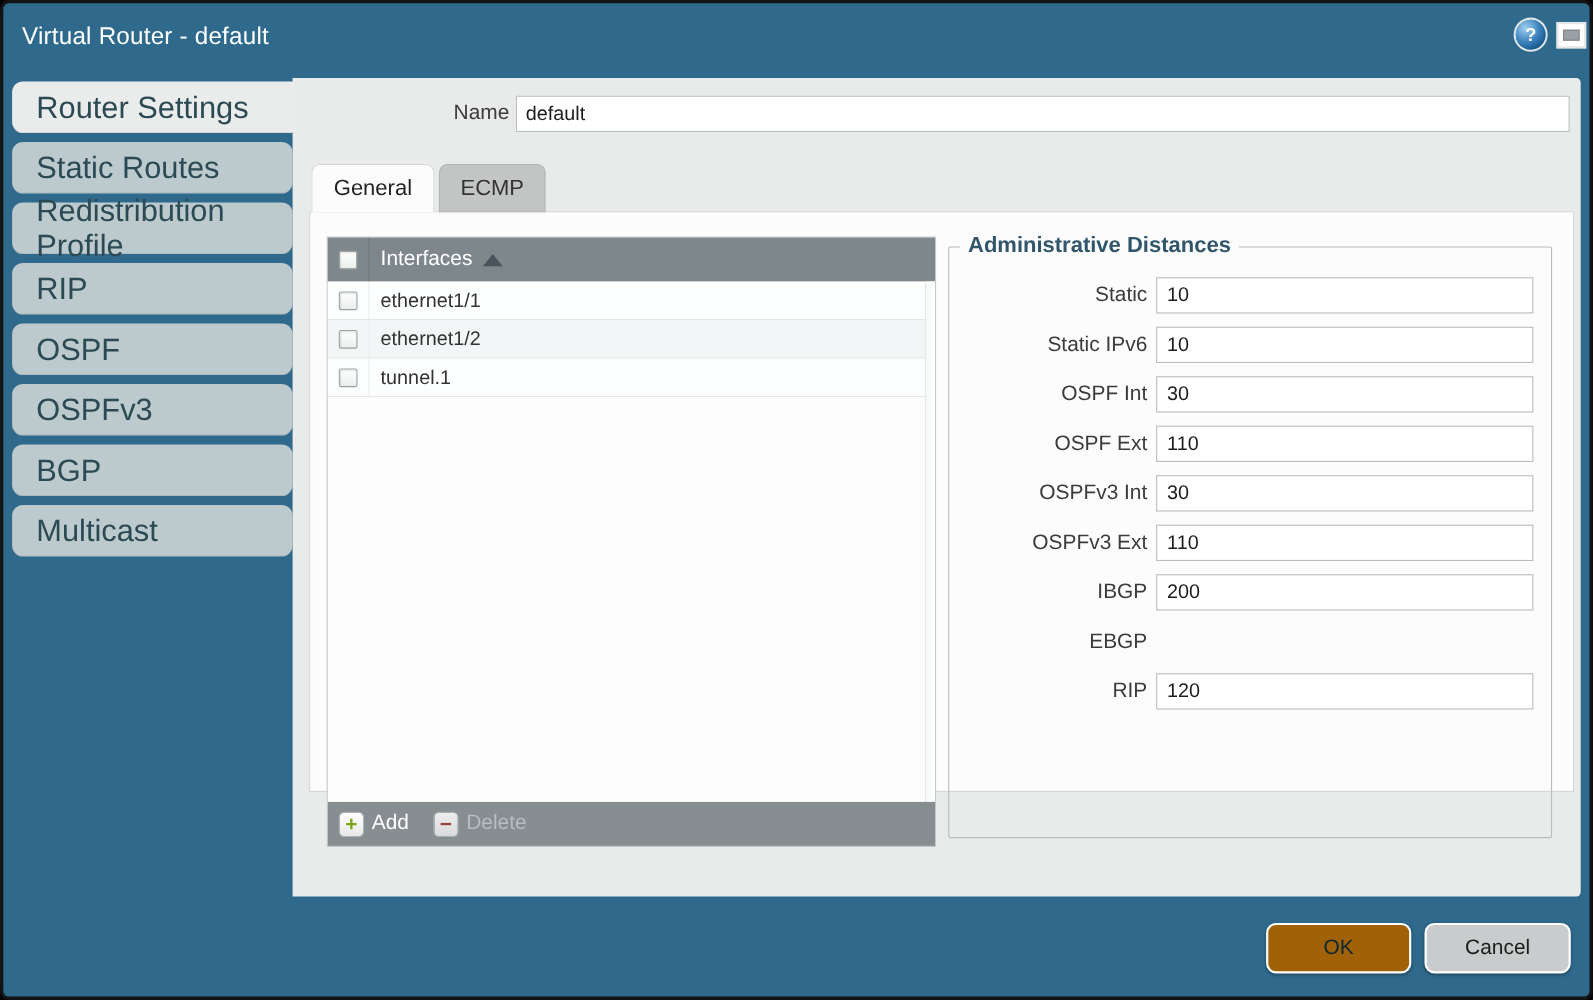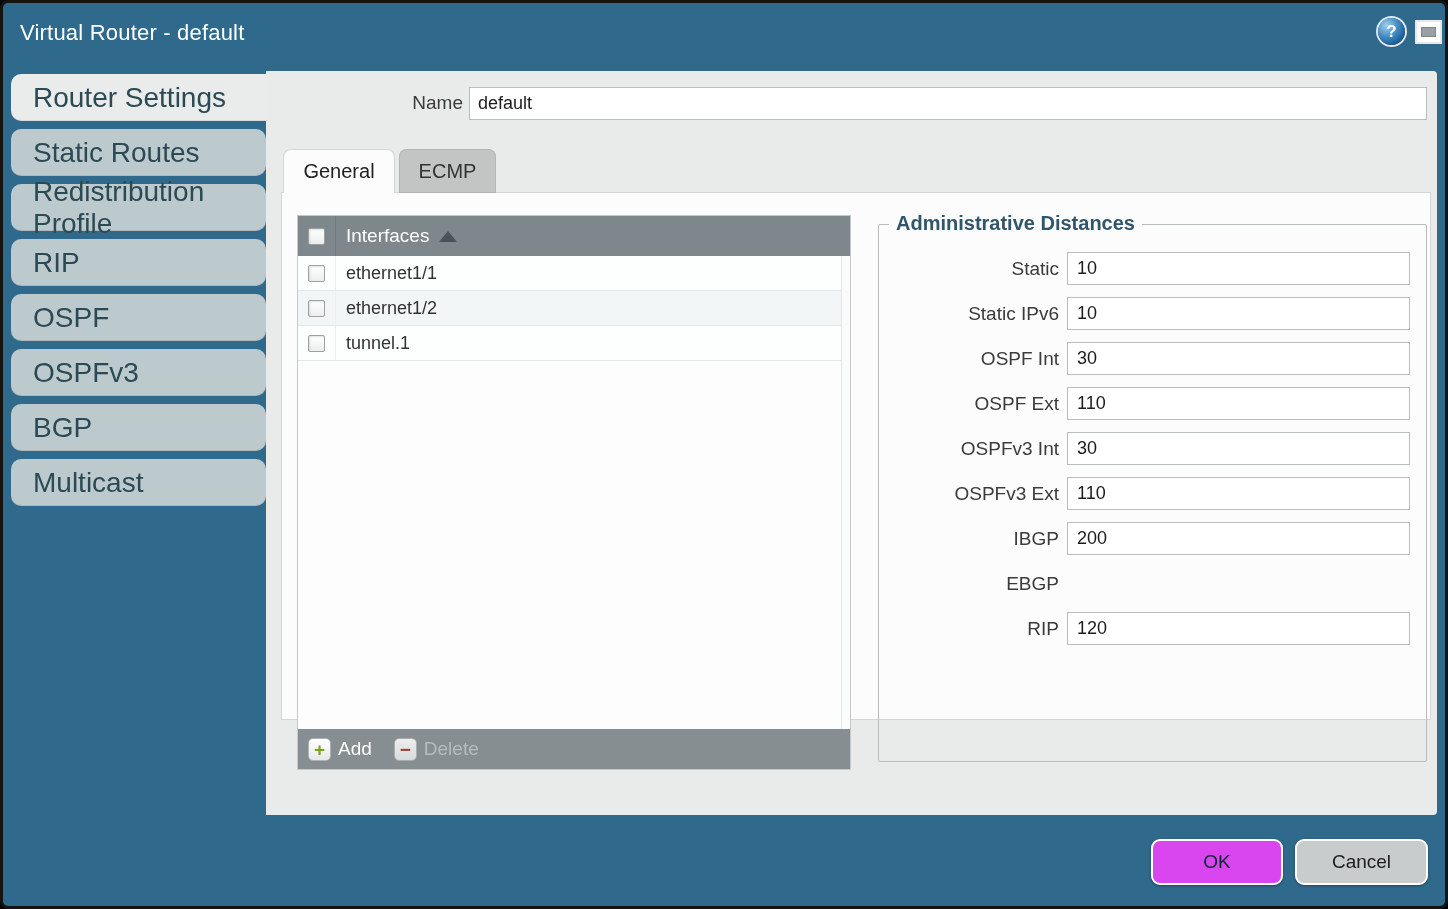--- a/index.html
+++ b/index.html
@@ -76,41 +76,41 @@
     width:23px; height:23px; border-radius:5px; background:linear-gradient(#ffffff,#e7e9e9);
     border:1px solid #aeb4b4; display:flex; align-items:center; justify-content:center;
     font-size:19px; font-weight:bold; line-height:1;
   }
   .foot-btn.add { color:#ffffff; }
   .foot-btn.add .mini-icon { color:#7aa315; }
   .foot-btn.delete { color:#b6bcbf; cursor:default; }
   .foot-btn.delete .mini-icon { color:#a0352c; opacity:.85; }
   
   .fieldset {
-    position:absolute; left:596px; top:31px; width:549px; height:538px;
+    position:absolute; left:580px; top:31px; width:549px; height:538px;
     border:1px solid #b7bcbc; border-radius:2px;
   }
   .legend {
     position:absolute; left:10px; top:-13px; background:#fcfcfc; padding:0 7px;
     color:#31566b; font-weight:bold; font-size:20px;
   }
   .ad-rows { position:absolute; left:0; top:27px; right:0; }
   .ad-row { display:flex; align-items:center; margin-bottom:12px; height:33px; }
   .ad-label { width:188px; text-align:right; font-size:19px; color:#3b3b3b; padding-right:8px; }
   .ad-input {
     width:343px; height:33px; border:1px solid #b9bdbd; background:#fff;
     font-size:18px; padding:0 9px; font-family:"Liberation Sans", sans-serif; color:#1c1c1c;
   }
   
   .btn {
     position:absolute; top:836px; height:46px; border-radius:9px; border:2px solid #ffffff;
     font-size:19px; display:flex; align-items:center; justify-content:center; cursor:pointer;
     font-family:"Liberation Sans", sans-serif; box-shadow: 0 1px 3px rgba(0,0,0,.35);
   }
-  .btn.ok { left:1148px; width:132px; background:#d946ef; color:#0f2733; }
+  .btn.ok { left:1148px; width:132px; background:#a16207; color:#0f2733; }
   .btn.cancel { left:1292px; width:133px; background:#c9cccc; color:#1d1d1d; }
 </style>
 </head>
 <body>
 
 <div class="screen">
 
   <div class="title">Virtual Router - default</div>
   <div class="help-icon">?</div>
   <div class="win-icon">

